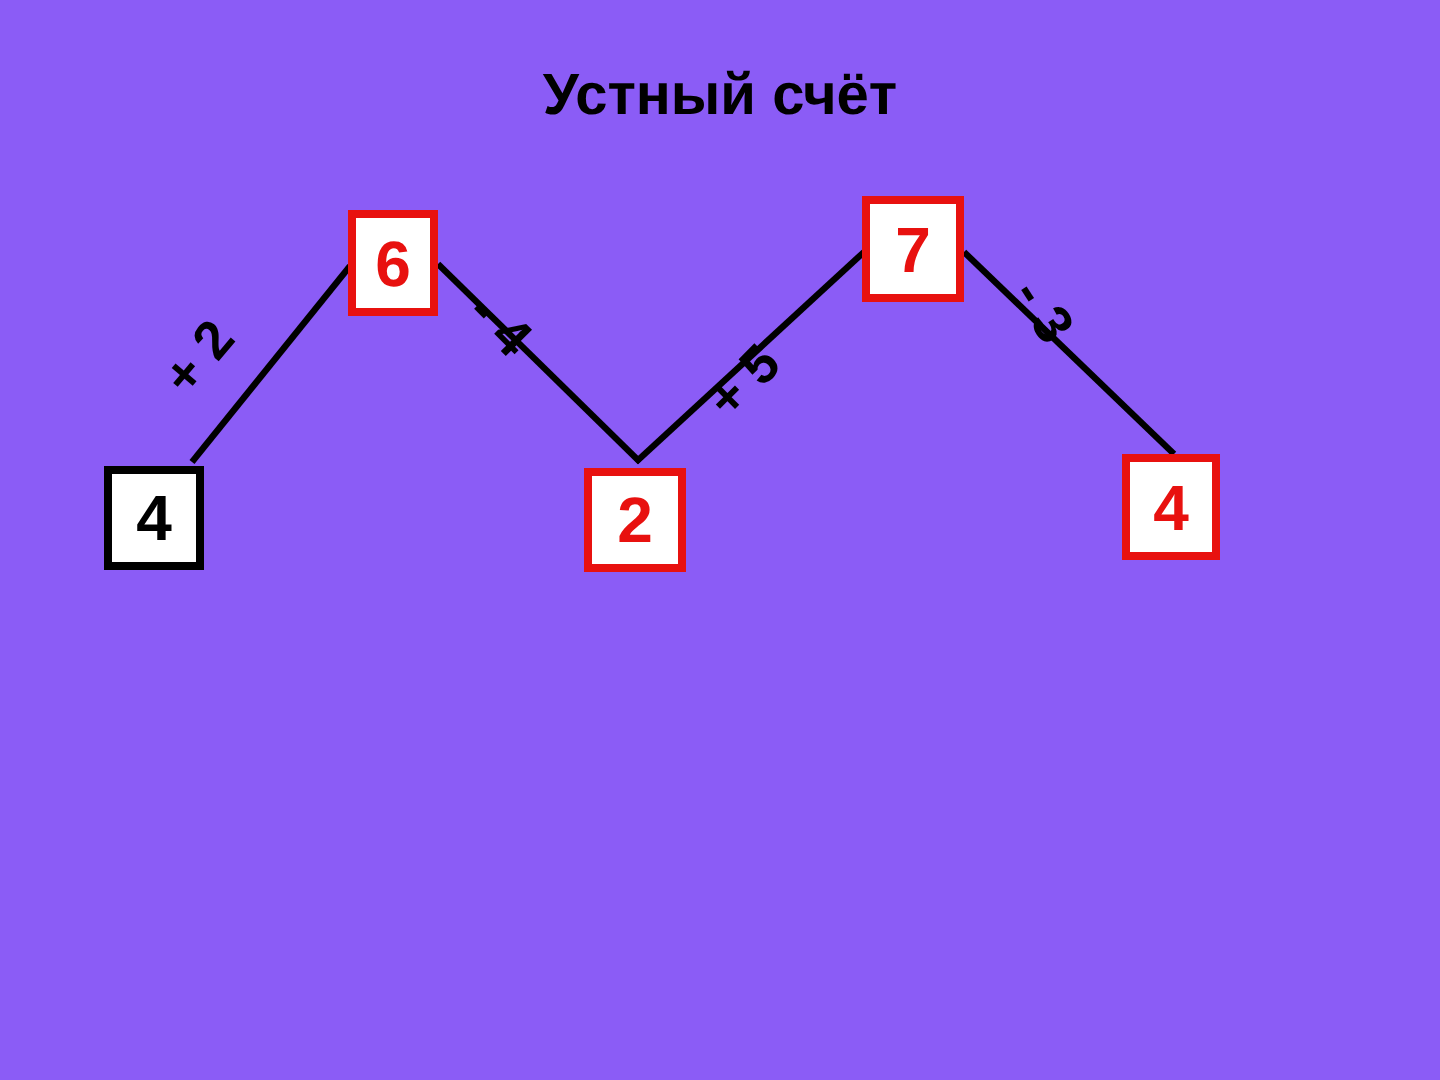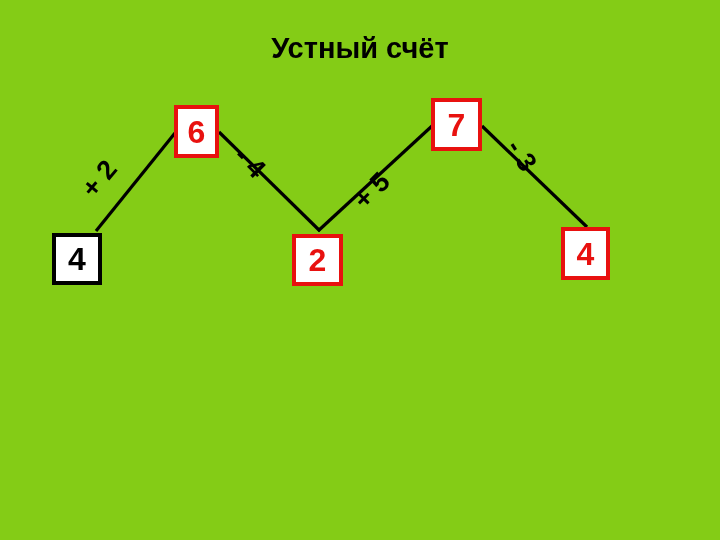--- a/index.html
+++ b/index.html
@@ -7,21 +7,21 @@
     padding: 0;
     background: #ffffff;
   }
   body {
     font-family: "Liberation Sans", sans-serif;
   }
   #slide {
     position: relative;
     width: 720px;
     height: 540px;
-    background: #84cc16;
+    background: #8b5cf6;
     overflow: hidden;
   }
   #title {
     position: absolute;
     left: 0;
     top: 30px;
     width: 720px;
     text-align: center;
     font-size: 29px;
     font-weight: bold;

